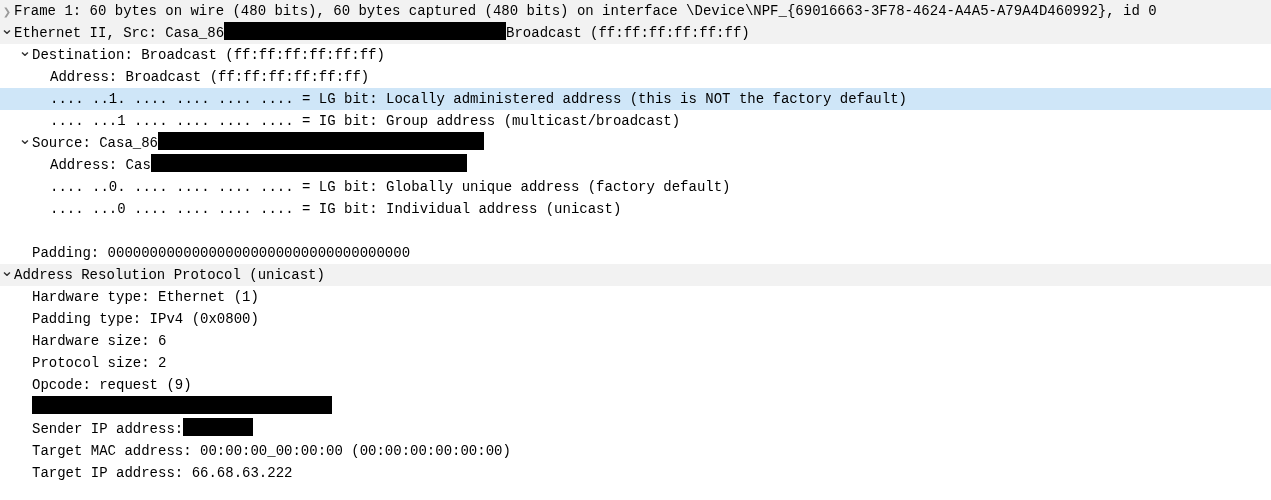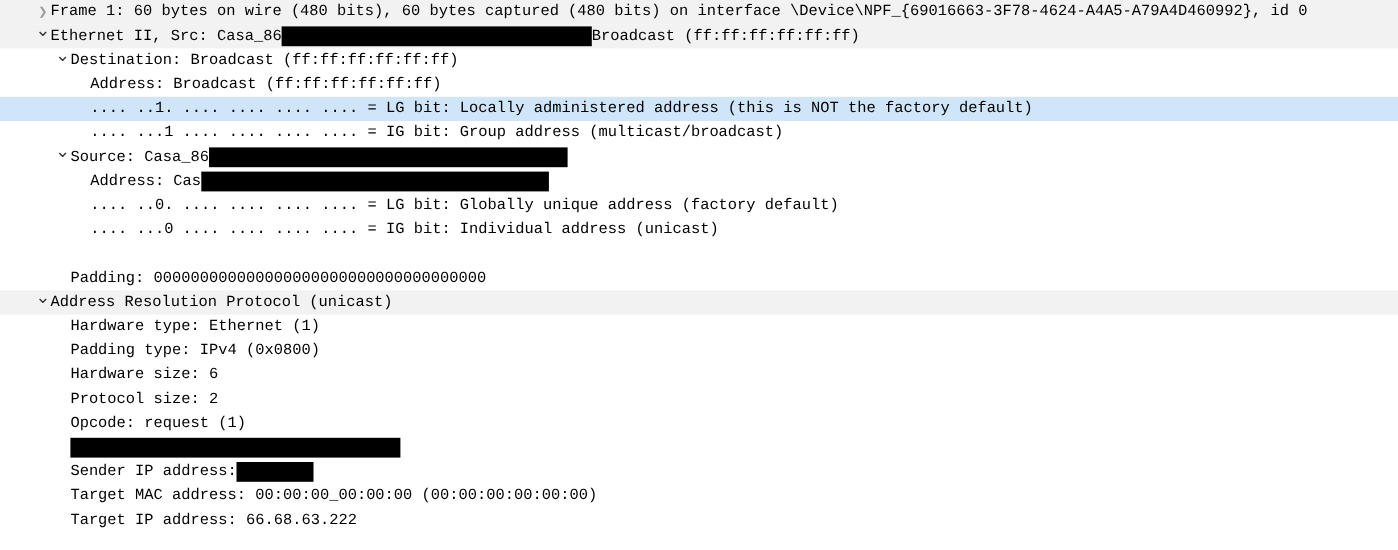--- a/index.html
+++ b/index.html
@@ -8,24 +8,23 @@
     background: #ffffff;
     font-family: "Consolas", "Courier New", monospace;
     font-size: 14px;
     line-height: 22px;
     color: #000000;
     width: 1271px;
   }
   .tree { white-space: nowrap; }
   .row {
     display: flex;
-    align-items: center;
+    align-items: flex-start;
     height: 22px;
     padding-right: 4px;
-    padding-left: 32px;
   }
   .row.header-bg { background: #f2f2f2; }
   .row.selected  { background: #cfe6f8; }
   .indent { display: inline-block; height: 1px; }
   .i0 { width: 0px; }
   .i1 { width: 18px; }
   .i2 { width: 36px; }
   .arrow {
     display: inline-block;
     width: 14px;
@@ -146,21 +145,21 @@
     <span class="txt">Hardware size: 6</span>
   </div>
   <div class="row">
     <span class="indent i1"></span>
     <span class="arrow none"></span>
     <span class="txt">Protocol size: 2</span>
   </div>
   <div class="row">
     <span class="indent i1"></span>
     <span class="arrow none"></span>
-    <span class="txt">Opcode: request (1)</span>
+    <span class="txt">Opcode: request (9)</span>
   </div>
   <div class="row">
     <span class="indent i1"></span>
     <span class="arrow none"></span>
     <span class="redact r-d"></span>
   </div>
   <div class="row">
     <span class="indent i1"></span>
     <span class="arrow none"></span>
     <span class="txt">Sender IP address:</span>

